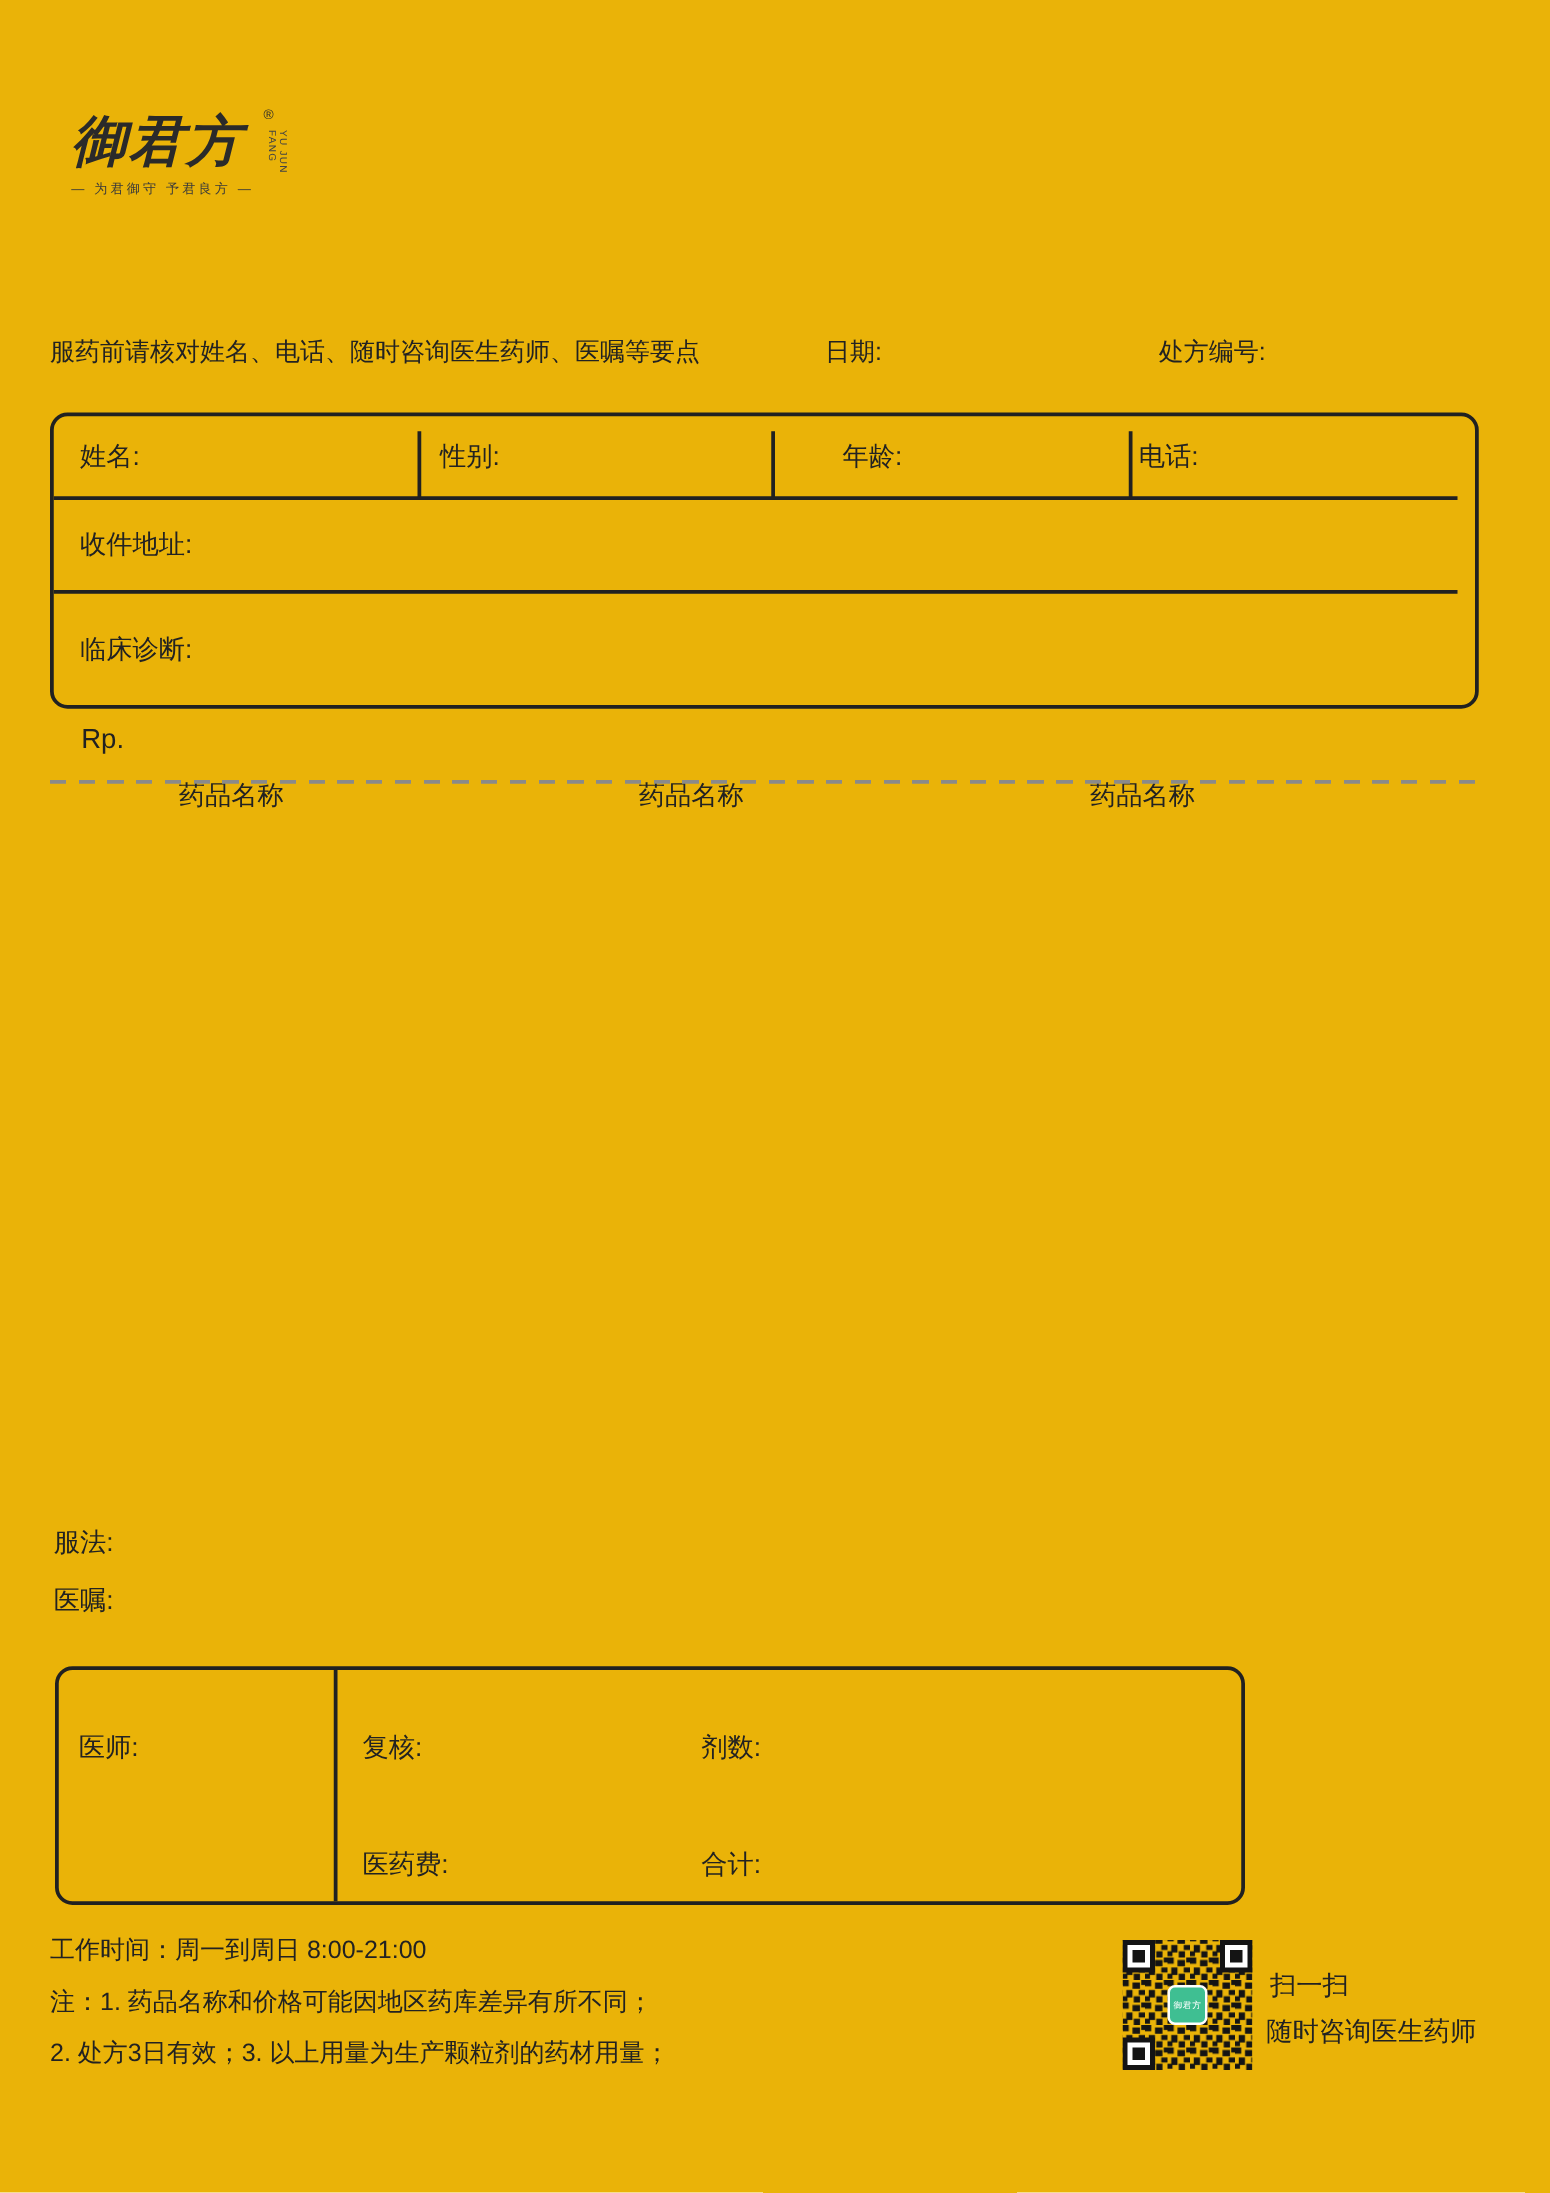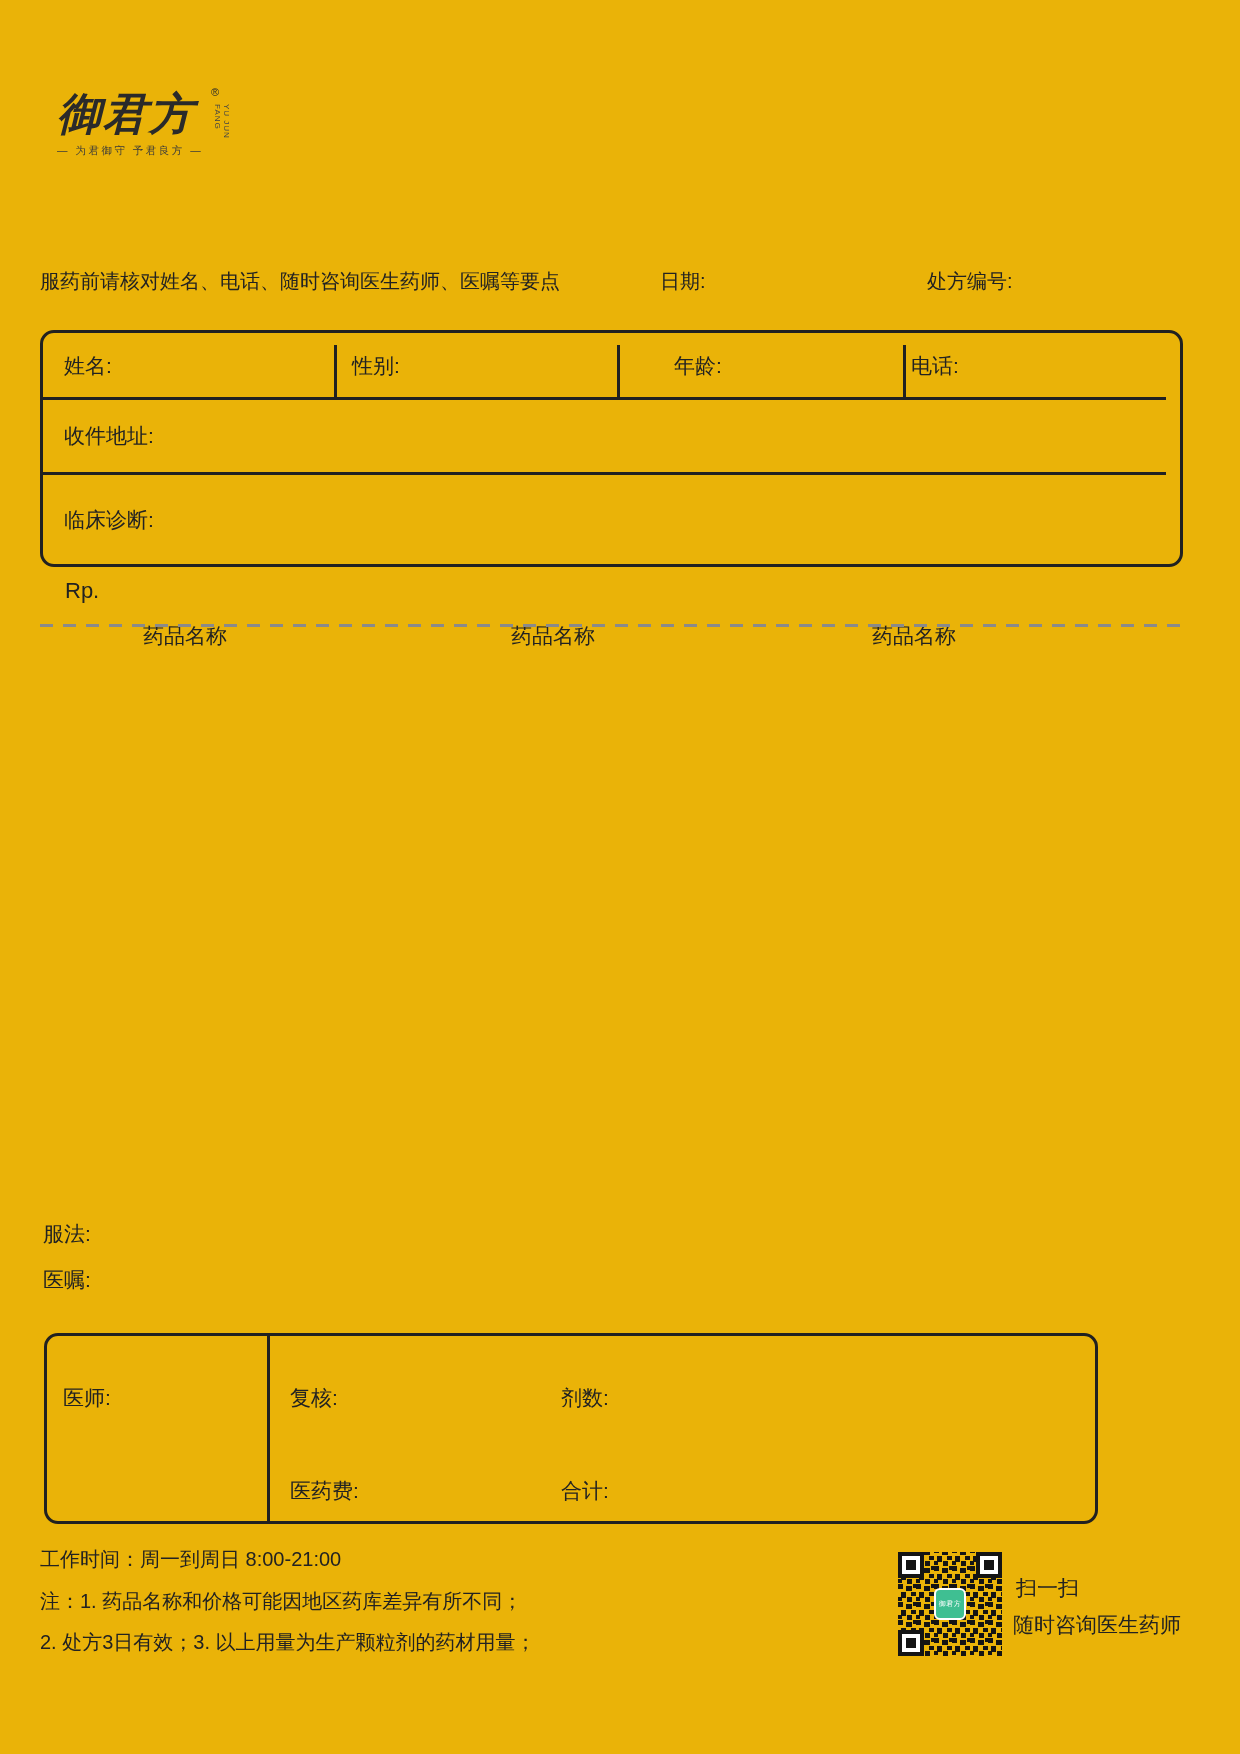--- a/index.html
+++ b/index.html
@@ -59,21 +59,21 @@
   .rp-col3{left:872px;}
   .dashed-line{
     position:absolute;left:40px;top:624px;width:1141px;height:3px;
     background:repeating-linear-gradient(90deg,#8a8a8a 0 13px,transparent 13px 23px);
   }
   
   .usage-method{position:absolute;left:43px;top:1220px;font-size:21px;color:#222;}
   .usage-advice{position:absolute;left:43px;top:1266px;font-size:21px;color:#222;}
   
   .signoff-box{
-    position:absolute;left:44px;top:1333px;width:1054px;height:191px;
+    position:absolute;left:44px;top:1333px;width:952px;height:191px;
     border:3px solid #212121;border-radius:14px;box-sizing:border-box;
   }
   .so-vdiv{position:absolute;left:220px;top:0;bottom:0;width:2.5px;background:#212121;}
   .so-label{position:absolute;font-size:21px;color:#222;white-space:nowrap;}
   .so-doctor{left:16px;top:48px;}
   .so-review{left:243px;top:48px;}
   .so-dose{left:514px;top:48px;}
   .so-fee{left:243px;top:141px;}
   .so-total{left:514px;top:141px;}
   

